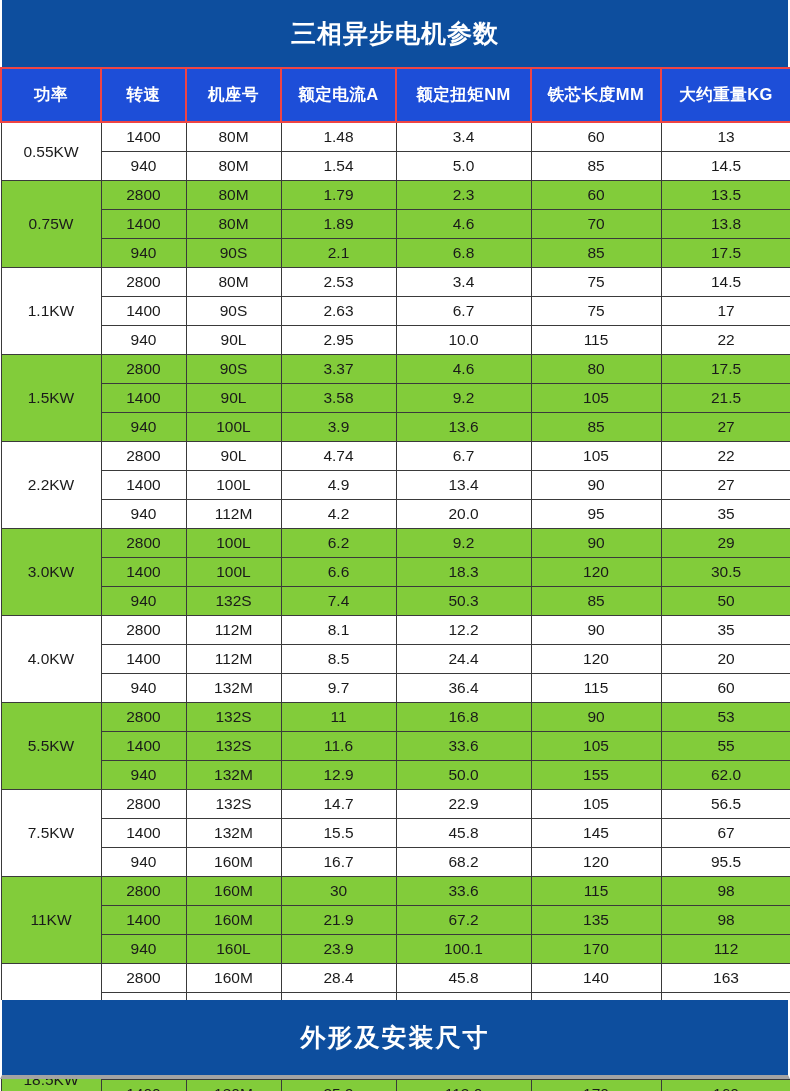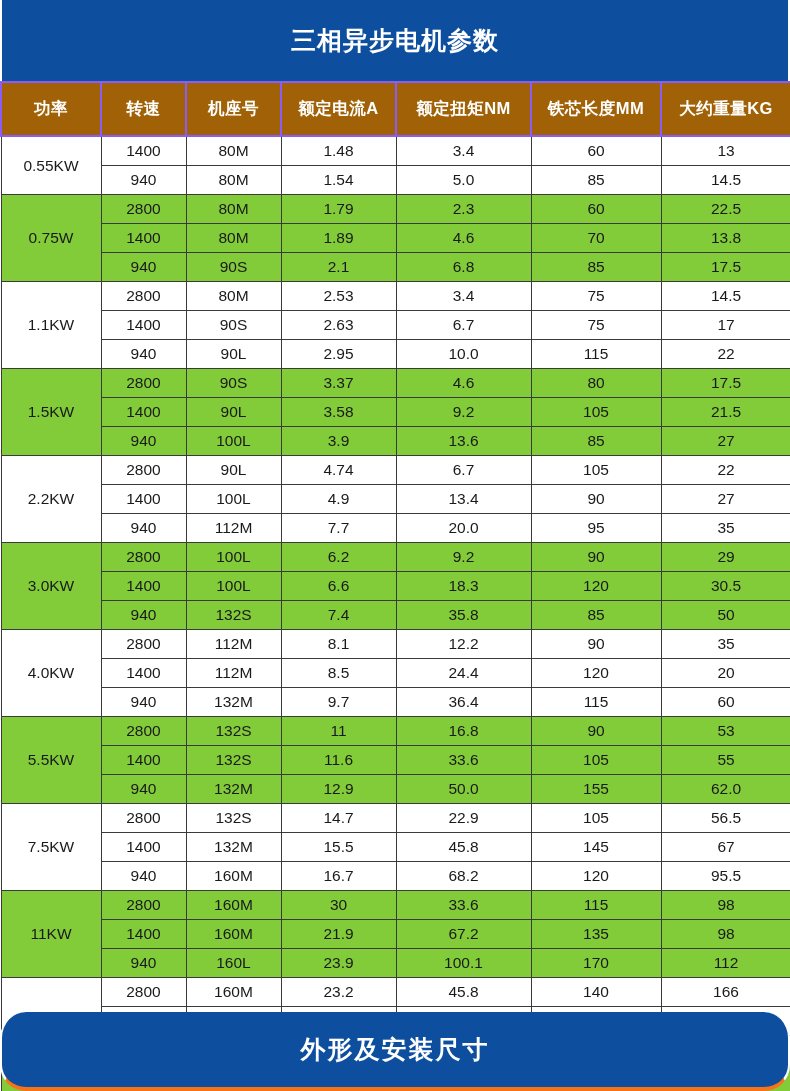--- a/index.html
+++ b/index.html
@@ -16,21 +16,21 @@
   .page {
     position: relative;
     width: 790px;
     height: 1091px;
     background: #ffffff;
     box-sizing: border-box;
   }
 
   
   .title-banner {
-    height: 81px;
+    height: 67px;
     background: #0d4e9e;
     color: #ffffff;
     display: flex;
     align-items: center;
     justify-content: center;
     font-size: 25px;
     font-weight: bold;
     letter-spacing: 1px;
     border-left: 2px solid #ffffff;
     border-right: 2px solid #ffffff;
@@ -45,26 +45,26 @@
   }
   table.param-table col.c0 { width: 100px; }
   table.param-table col.c1 { width: 85px; }
   table.param-table col.c2 { width: 95px; }
   table.param-table col.c3 { width: 115px; }
   table.param-table col.c4 { width: 135px; }
   table.param-table col.c5 { width: 130px; }
   table.param-table col.c6 { width: 130px; }
 
   table.param-table th {
-    background: #a16207;
+    background: #1d4ed8;
     color: #ffffff;
     font-size: 16.5px;
     font-weight: bold;
     height: 50px;
-    border: 2px solid #8b5cf6;
+    border: 2px solid #ef4444;
     text-align: center;
     vertical-align: middle;
     letter-spacing: 0.5px;
   }
   table.param-table td {
     border: 1px solid #3a3a3a;
     height: 28px;
     text-align: center;
     vertical-align: middle;
     font-size: 15.5px;
@@ -77,36 +77,35 @@
   }
   table.param-table td.power-cell {
     font-size: 15.5px;
     text-align: center;
   }
 
   
   .bottom-banner {
     position: absolute;
     left: 0;
-    bottom: 0;
+    bottom: 12px;
     width: 790px;
     height: 79px;
     background: #0d4e9e;
     color: #ffffff;
     display: flex;
     align-items: center;
     justify-content: center;
     font-size: 25px;
     font-weight: bold;
     letter-spacing: 2px;
     border-left: 2px solid #ffffff;
     border-right: 2px solid #ffffff;
-    border-bottom: 4px solid #f97316;
+    border-bottom: 4px solid #a3a3a3;
     box-sizing: border-box;
-    border-radius: 26px;
   }
 </style>
 </head>
 <body>
 
 <div class="page">
 
   <div class="title-banner">
     <span>三相异步电机参数</span>
   </div>
@@ -150,21 +149,21 @@
           <td>85</td>
           <td>14.5</td>
         </tr>
         <tr class="band-green">
           <td class="power-cell" rowspan="3">0.75W</td>
           <td>2800</td>
           <td>80M</td>
           <td>1.79</td>
           <td>2.3</td>
           <td>60</td>
-          <td>22.5</td>
+          <td>13.5</td>
         </tr>
         <tr class="band-green">
           <td>1400</td>
           <td>80M</td>
           <td>1.89</td>
           <td>4.6</td>
           <td>70</td>
           <td>13.8</td>
         </tr>
         <tr class="band-green">
@@ -238,21 +237,21 @@
           <td>1400</td>
           <td>100L</td>
           <td>4.9</td>
           <td>13.4</td>
           <td>90</td>
           <td>27</td>
         </tr>
         <tr>
           <td>940</td>
           <td>112M</td>
-          <td>7.7</td>
+          <td>4.2</td>
           <td>20.0</td>
           <td>95</td>
           <td>35</td>
         </tr>
         <tr class="band-green">
           <td class="power-cell" rowspan="3">3.0KW</td>
           <td>2800</td>
           <td>100L</td>
           <td>6.2</td>
           <td>9.2</td>
@@ -264,21 +263,21 @@
           <td>100L</td>
           <td>6.6</td>
           <td>18.3</td>
           <td>120</td>
           <td>30.5</td>
         </tr>
         <tr class="band-green">
           <td>940</td>
           <td>132S</td>
           <td>7.4</td>
-          <td>35.8</td>
+          <td>50.3</td>
           <td>85</td>
           <td>50</td>
         </tr>
         <tr>
           <td class="power-cell" rowspan="3">4.0KW</td>
           <td>2800</td>
           <td>112M</td>
           <td>8.1</td>
           <td>12.2</td>
           <td>90</td>
@@ -372,24 +371,24 @@
           <td>160L</td>
           <td>23.9</td>
           <td>100.1</td>
           <td>170</td>
           <td>112</td>
         </tr>
         <tr>
           <td class="power-cell" rowspan="3">15KW</td>
           <td>2800</td>
           <td>160M</td>
-          <td>23.2</td>
+          <td>28.4</td>
           <td>45.8</td>
           <td>140</td>
-          <td>166</td>
+          <td>163</td>
         </tr>
         <tr>
           <td>1400</td>
           <td>160L</td>
           <td>29.3</td>
           <td>91.6</td>
           <td>180</td>
           <td>121</td>
         </tr>
         <tr>

